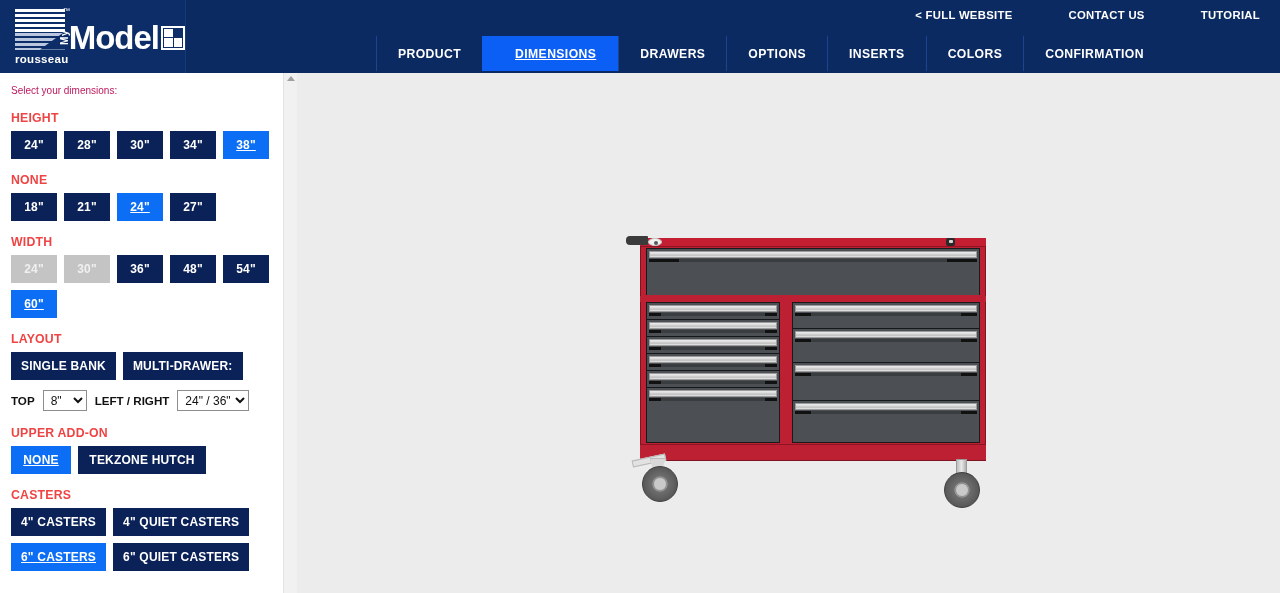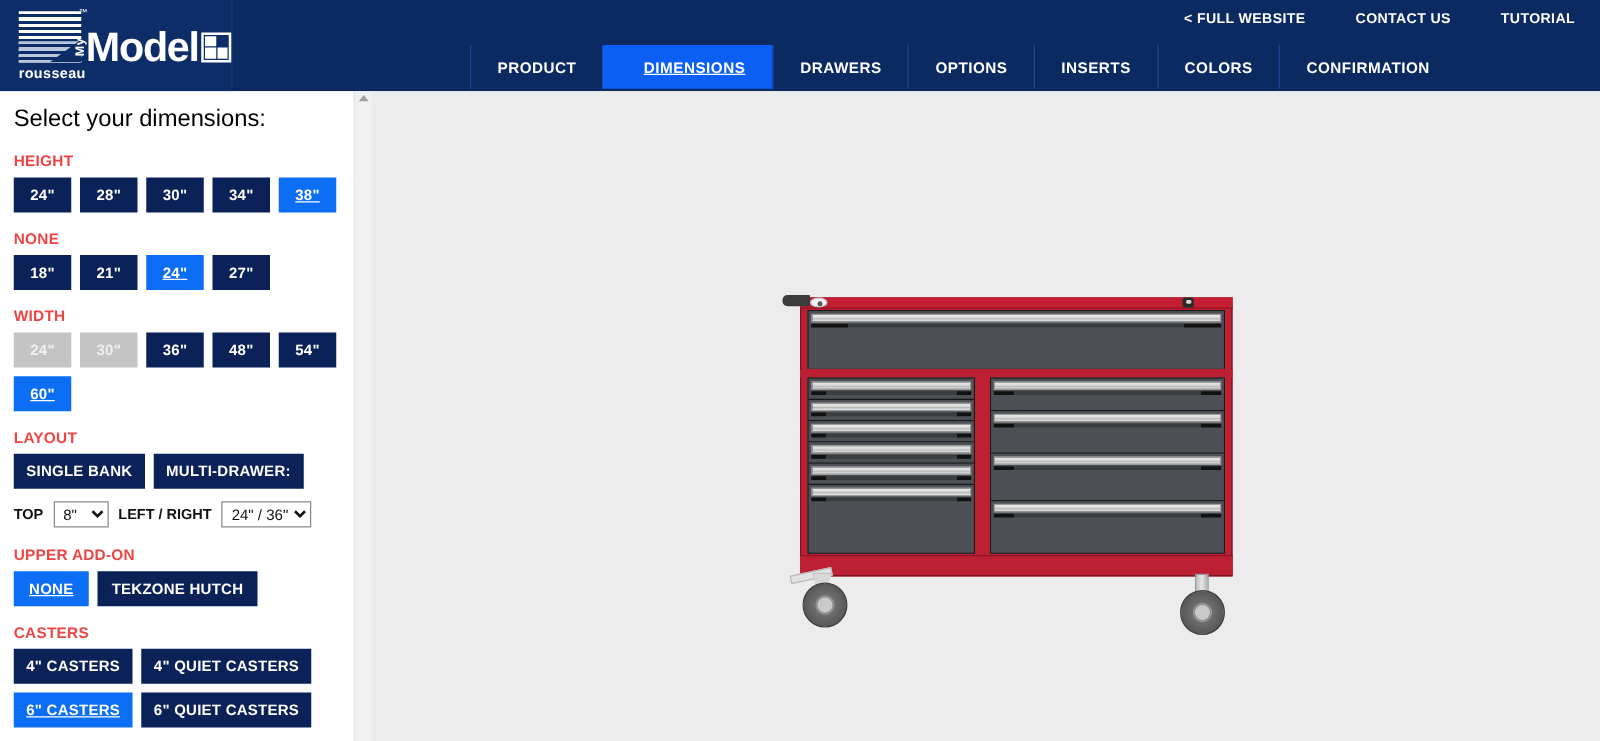--- a/index.html
+++ b/index.html
@@ -84,21 +84,21 @@
     grid-template-columns: 1fr 1fr; grid-template-rows: 1fr 1fr;
     gap: 1px; padding: 1px;
   }
   .model-icon i { background: #ffffff; display: block; }
   .model-icon i:nth-child(2) { background: transparent; }
 
   .header-right { flex: 1; position: relative; }
   .top-links {
     position: absolute; right: 0; top: 0;
     height: 29px; display: flex; align-items: center;
-    gap: 0px;
+    gap: 16px;
   }
   .top-link {
     color: #ffffff; font-size: 11.3px; font-weight: bold;
     letter-spacing: .3px;
     padding: 0 20px; cursor: pointer;
     text-decoration: none;
   }
   .top-link:last-child { }
 
   .tabs {
@@ -150,21 +150,21 @@
     border-bottom: 5px solid #a0a0a0;
     cursor: pointer;
   }
   .scroll-thumb {
     position: absolute; top: 14px; left: 1px;
     width: 12px; height: 0px;
     background: #cdcdcd;
   }
 
   .intro {
-    font-size: 19px; color: #000000; margin-bottom: 15px;
+    font-size: 10px; color: #be185d; margin-bottom: 15px;
   }
   .group-label {
     font-size: 12.3px; font-weight: bold; color: #ef4444;
     margin: 0 0 6px 0; letter-spacing: .2px;
   }
   .btn-row {
     display: flex; flex-wrap: wrap; gap: 7px;
     margin-bottom: 14px;
   }
   .opt-btn {

